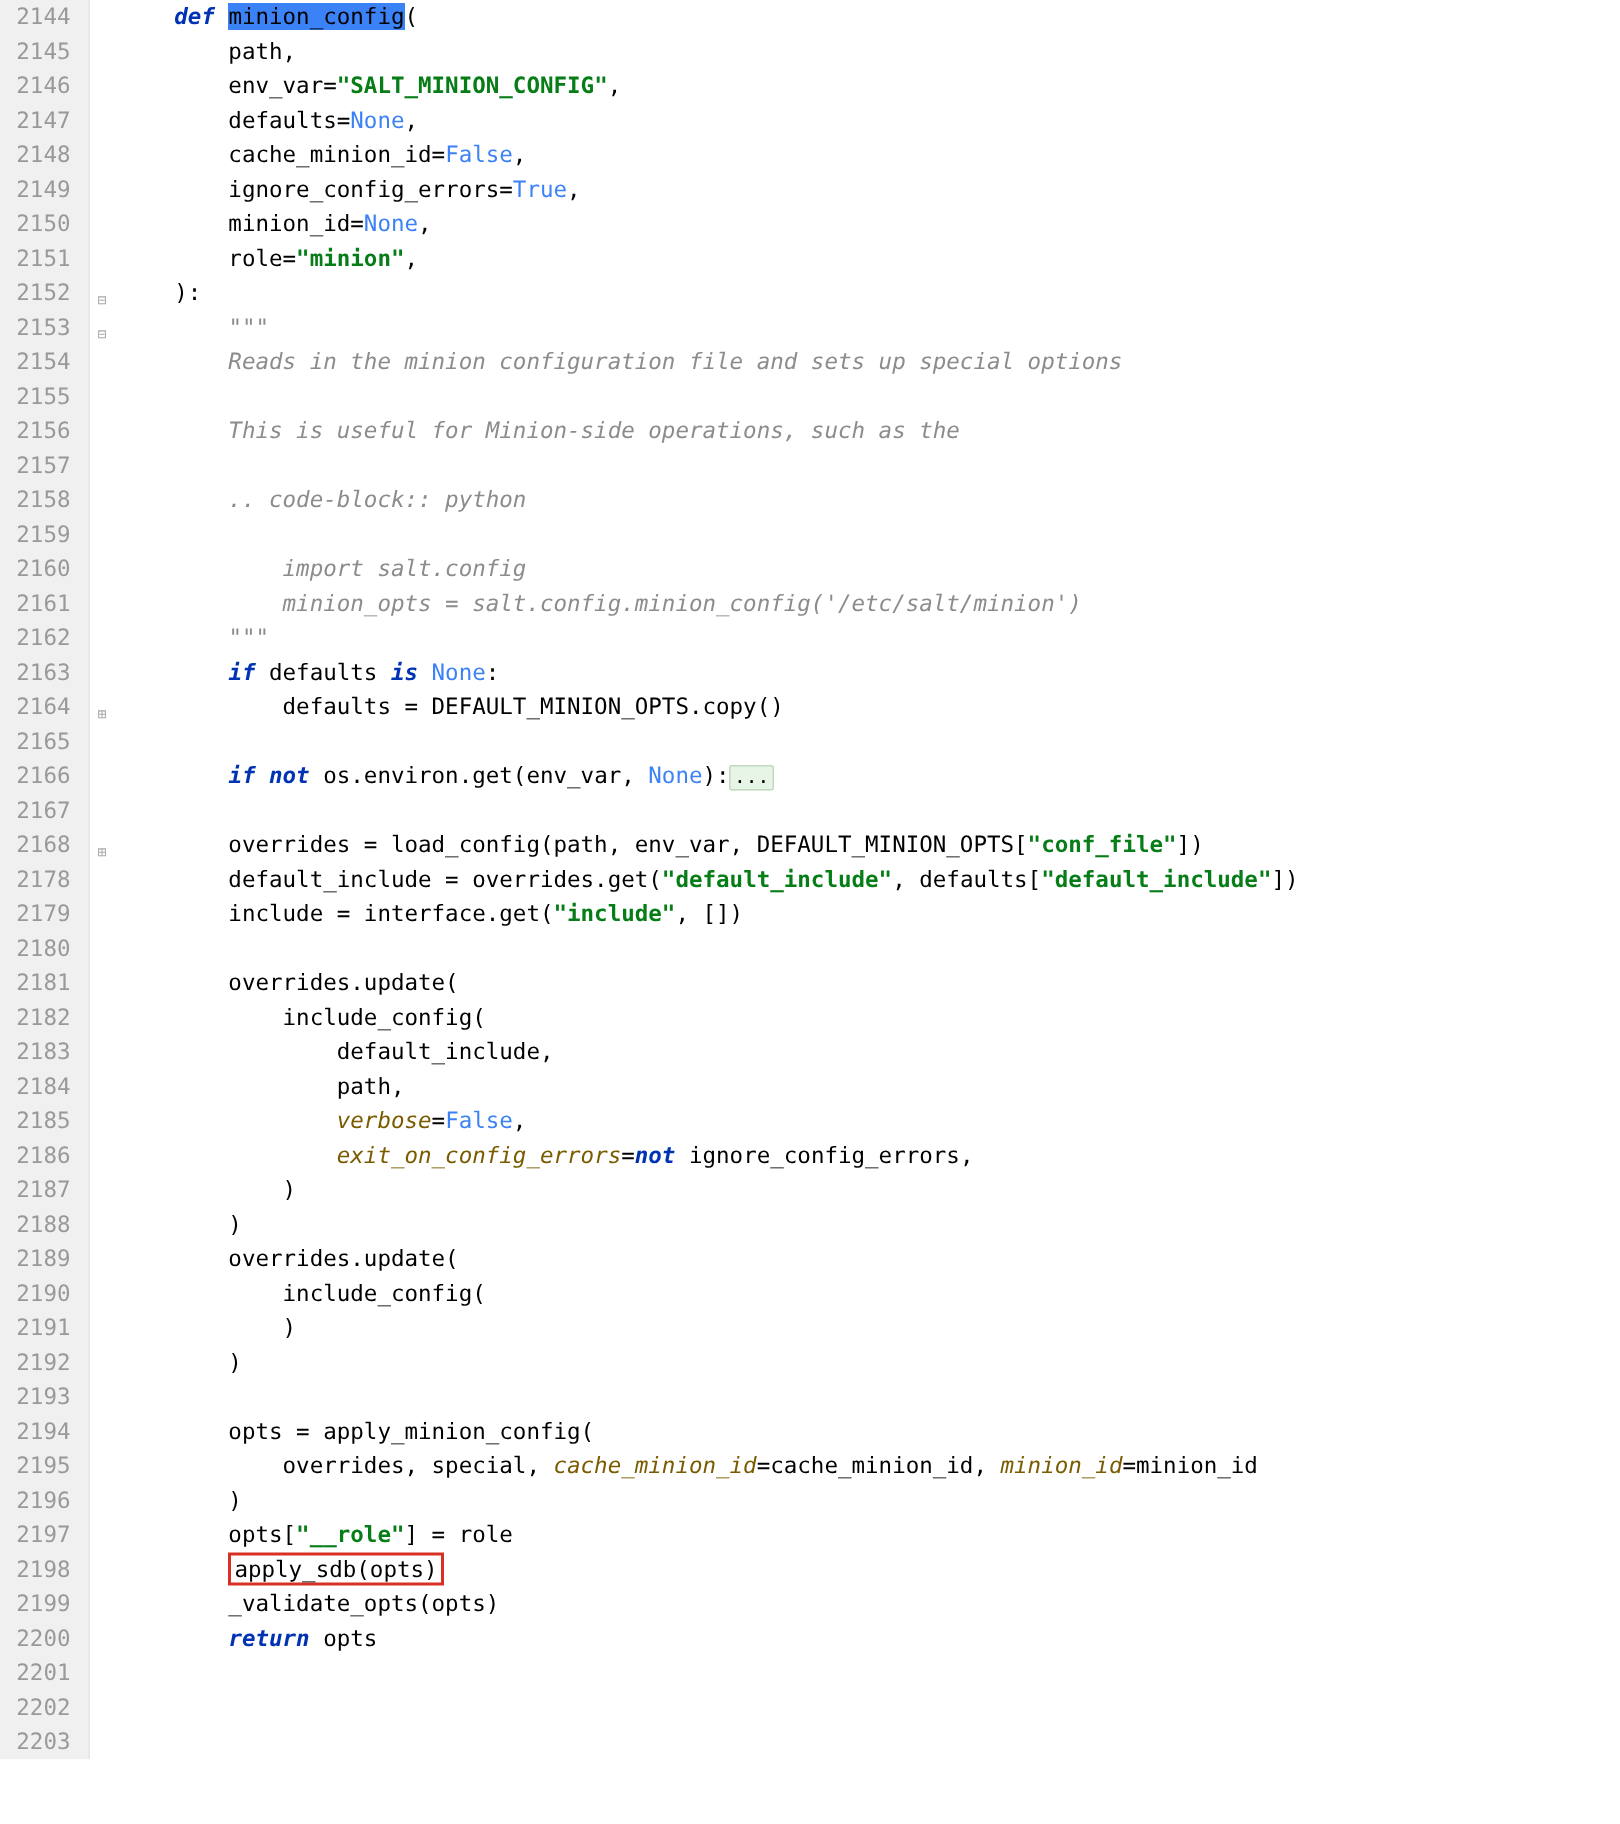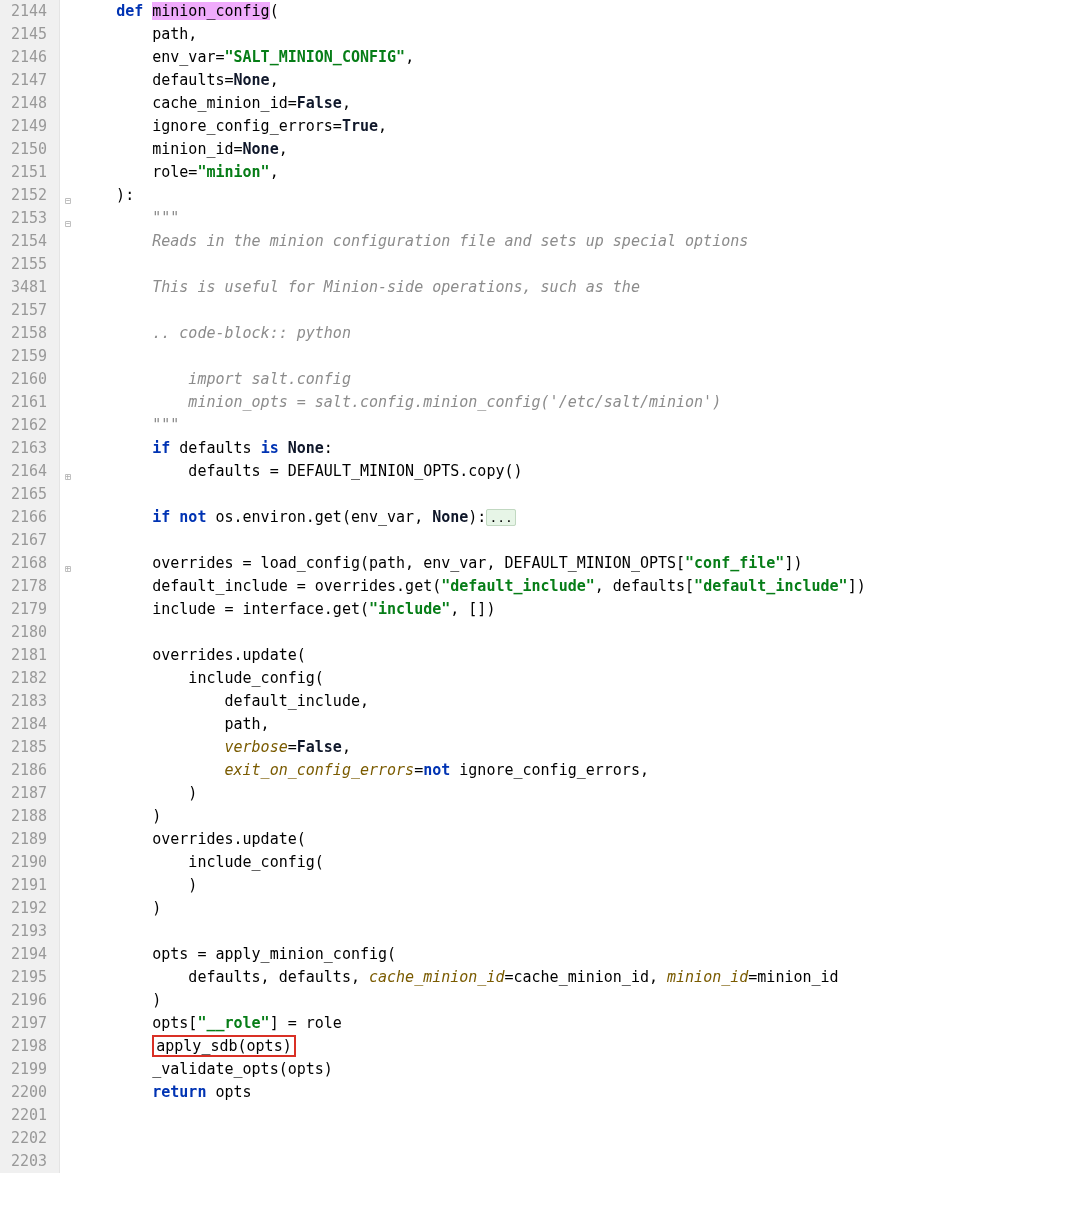--- a/index.html
+++ b/index.html
@@ -42,47 +42,47 @@
     }
     .code {
       padding-left: 2px;
       background: #ffffff;
       flex: 1;
     }
     .code-line {
       height: 23px;
       white-space: pre;
     }
-    .kw { color: #0033b3; font-weight: bold; }
+    .kw { color: #0033b3; font-weight: bold; font-style: italic; }
     .str { color: #067d17; font-weight: bold; }
-    .const { color: #0f172a; font-weight: bold; text-align: right; }
+    .const { color: #3b82f6; font-weight: normal; text-align: right; }
     .comment { color: #8c8c8c; font-style: italic; }
     .paramkw { color: #7a5b00; font-style: italic; }
-    .selected { background: #f0abfc; }
+    .selected { background: #3b82f6; }
     .folded { background: #e7f5e7; border: 1px solid #c1d8c1; border-radius: 2px; padding: 0 2px; font-size: 13px;}
     .redbox { border: 2px solid #d93025; padding: 0px 2px; }
   </style>
 </head>
 <body>
 
 <div class="editor">
   <div class="gutter" id="gutter">
       <div class="gutter-line">2144</div>
       <div class="gutter-line">2145</div>
       <div class="gutter-line">2146</div>
       <div class="gutter-line">2147</div>
       <div class="gutter-line">2148</div>
       <div class="gutter-line">2149</div>
       <div class="gutter-line">2150</div>
       <div class="gutter-line">2151</div>
       <div class="gutter-line">2152</div>
       <div class="gutter-line">2153</div>
       <div class="gutter-line">2154</div>
       <div class="gutter-line">2155</div>
-      <div class="gutter-line">3481</div>
+      <div class="gutter-line">2156</div>
       <div class="gutter-line">2157</div>
       <div class="gutter-line">2158</div>
       <div class="gutter-line">2159</div>
       <div class="gutter-line">2160</div>
       <div class="gutter-line">2161</div>
       <div class="gutter-line">2162</div>
       <div class="gutter-line">2163</div>
       <div class="gutter-line">2164</div>
       <div class="gutter-line">2165</div>
       <div class="gutter-line">2166</div>
@@ -212,20 +212,20 @@
       <div class="code-line"><span>                </span><span class="paramkw">verbose</span><span>=</span><span class="const">False</span><span>,</span></div>
       <div class="code-line"><span>                </span><span class="paramkw">exit_on_config_errors</span><span>=</span><span class="kw">not</span><span> ignore_config_errors,</span></div>
       <div class="code-line"><span>            )</span></div>
       <div class="code-line"><span>        )</span></div>
       <div class="code-line"><span>        overrides.update(</span></div>
       <div class="code-line"><span>            include_config(</span></div>
       <div class="code-line"><span>            )</span></div>
       <div class="code-line"><span>        )</span></div>
       <div class="code-line"><span></span></div>
       <div class="code-line"><span>        opts = apply_minion_config(</span></div>
-      <div class="code-line"><span>            defaults, defaults, </span><span class="paramkw">cache_minion_id</span><span>=cache_minion_id, </span><span class="paramkw">minion_id</span><span>=minion_id</span></div>
+      <div class="code-line"><span>            overrides, special, </span><span class="paramkw">cache_minion_id</span><span>=cache_minion_id, </span><span class="paramkw">minion_id</span><span>=minion_id</span></div>
       <div class="code-line"><span>        )</span></div>
       <div class="code-line"><span>        opts[</span><span class="str">"__role"</span><span>] = role</span></div>
       <div class="code-line"><span>        </span><span class="redbox">apply_sdb(opts)</span></div>
       <div class="code-line"><span>        _validate_opts(opts)</span></div>
       <div class="code-line"><span>        </span><span class="kw">return</span><span> opts</span></div>
     </div>
 </div>
 
 </body></html>

